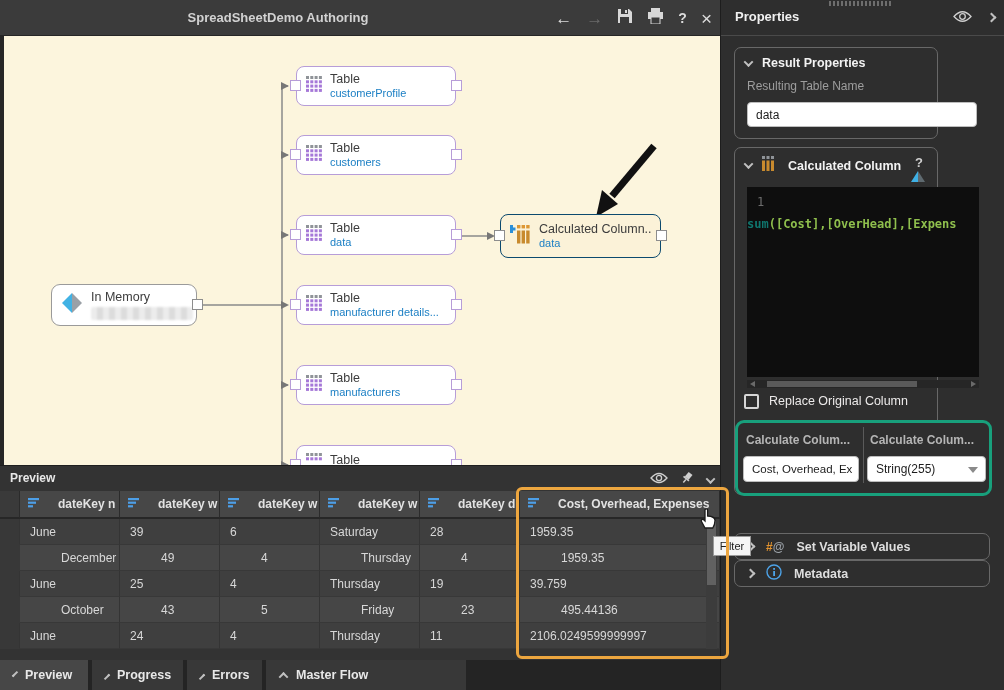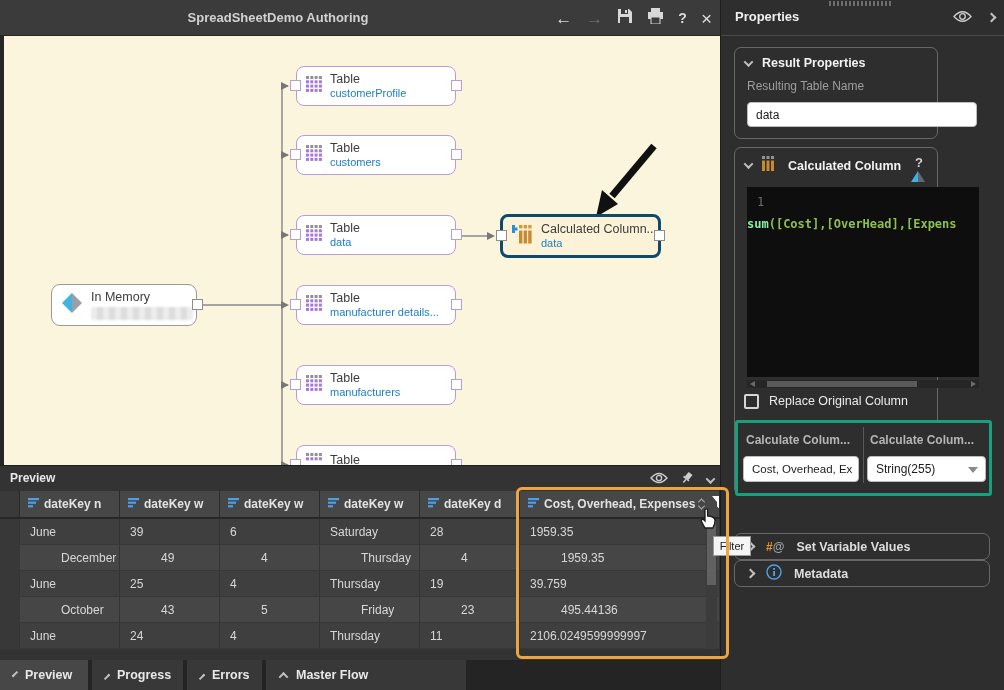--- a/index.html
+++ b/index.html
@@ -15,37 +15,37 @@
   .tbico.disabled { color:#6a6a6a; }
 
   
   #canvas { position:absolute; left:0; top:36px; width:720px; height:429px; background:#fcf5dd;
     border-left:4px solid #262626; overflow:hidden; }
   #wires { position:absolute; left:0; top:0; }
   .node { position:absolute; background:#ffffff; border:1.5px solid #b79dd8; border-radius:8px;
     display:flex; align-items:center; gap:8px; padding-left:9px; }
   .node .nt { font-size:12.5px; color:#3c3c3c; line-height:1.15; }
   .node .nn { font-size:11px; color:#1b7fc4; line-height:1.2; }
-  .node.calc { border:3px solid #0c4a6e; background:#fbf2d8; }
+  .node.calc { border:1px solid #0c4a6e; background:#fbf2d8; }
   .node.mem { border:1.5px solid #9a9a9a; border-radius:9px; }
   .port { position:absolute; width:11px; height:11px; background:#fff; border:1px solid #b79dd8; top:50%; margin-top:-6px; }
   .port.l { left:-7px; } .port.r { right:-7px; }
   .node.mem .port, .node.calc .port { border-color:#8d8d8d; }
   .redacted { width:102px; height:13px; margin-top:2px; border-radius:2px;
     background:repeating-linear-gradient(90deg,#ececec 0 6px,#dcdcdc 6px 12px); filter:blur(1px); }
 
   
   #preview { position:absolute; left:0; top:465px; width:720px; height:225px; background:#333333; border-top:1px solid #1f1f1f; }
   #pv-head { position:absolute; left:0; top:0; width:720px; height:25px; }
   #pv-title { position:absolute; left:10px; top:5px; font-size:12px; font-weight:700; color:#e8e8e8; }
   #pv-icons { position:absolute; right:6px; top:4px; display:flex; gap:13px; align-items:center; }
   .ptable { position:absolute; left:0; top:25px; width:720px; }
   .prow { display:grid; grid-template-columns:20px 100px 100px 100px 100px 100px 200px; }
   .hc { height:28px; background:#474747; border-right:1px solid #2b2b2b; border-bottom:2px solid #272727;
-    display:flex; align-items:center; gap:4px; padding-left:8px; color:#e2e2e2; font-size:12px; font-weight:700; overflow:hidden; white-space:nowrap; }
+    display:flex; align-items:center; gap:18px; padding-left:8px; color:#e2e2e2; font-size:12px; font-weight:700; overflow:hidden; white-space:nowrap; }
   .hc.gut { background:#3a3a3a; }
   .pc { height:26px; line-height:26px; padding-left:10px; font-size:12px; color:#d8d8d8;
     border-right:1px solid #343434; border-bottom:1px solid #383838; overflow:hidden; white-space:nowrap; }
   .pc.gut { background:#383838; }
   .prow.odd .pc { background:#3f3f3f; } .prow.even .pc { background:#464646;padding-left:41px; }
   .prow.odd .pc.gut, .prow.even .pc.gut { background:#383838; }
   .sorticon { flex:0 0 auto; }
   .updown { margin-left:auto; display:flex; flex-direction:column; gap:2px; margin-right:4px; }
   #vscroll { position:absolute; left:706px; top:28px; width:11px; height:130px; background:#3c3c3c; }
   #vthumb { position:absolute; left:1px; top:2px; width:9px; height:64px; background:#616161; }
@@ -70,27 +70,27 @@
     background:repeating-linear-gradient(90deg,#6d6d6d 0 2px,transparent 2px 4px); }
   .group { position:absolute; left:13px; width:204px; border:1px solid #686868; border-radius:7px; }
   .ghead { position:absolute; left:10px; top:8px; display:flex; align-items:center; gap:10px; }
   .gtitle { color:#f2f2f2; font-size:12.5px; font-weight:700; }
   .glabel { position:absolute; left:12px; top:31px; color:#9e9e9e; font-size:12px; }
   .winput { position:absolute; background:#ffffff; border:1px solid #bdbdbd; border-radius:4px;
     color:#1c1c1c; font-size:12px; padding-left:8px; display:flex; align-items:center; overflow:hidden; white-space:nowrap; }
   #editor { position:absolute; left:12px; top:39px; width:232px; height:190px; background:#0e0e0e;
     font-family:"DejaVu Sans Mono", monospace; font-size:12px; overflow:hidden; }
   #editor .ln { color:#6d6d6d; margin:8px 0 0 10px; display:inline-block; }
-  #editor .fn { color:#86efac; font-weight:700; }
+  #editor .fn { color:#0f766e; font-weight:700; }
   #editor .code { color:#8fbf4d; font-weight:700; white-space:pre; }
   #ed-hscroll { position:absolute; left:12px; top:232px; width:232px; height:8px; background:#262626; }
   #ed-hthumb { position:absolute; left:20px; top:1px; width:150px; height:6px; background:#5a5a5a; }
   #chk { position:absolute; left:9px; top:246px; width:15px; height:15px; border:2px solid #d6d6d6; border-radius:2px; background:#2e2e2e; }
   #chk-label { position:absolute; left:34px; top:246px; color:#eceaea; font-size:12.5px; }
-  #greenbox { position:absolute; left:14px; top:420px; width:257px; height:76px; border:3px solid #18a07c; border-radius:3px; background:#2e2e2e; z-index:5; }
+  #greenbox { position:absolute; left:14px; top:420px; width:257px; height:76px; border:3px solid #18a07c; border-radius:9px; background:#2e2e2e; z-index:5; }
   .gb-h { position:absolute; top:5px; height:24px; line-height:24px; color:#b5b5b5; font-size:12px; font-weight:700; overflow:hidden; white-space:nowrap; }
   #gb-div { position:absolute; left:125px; top:4px; width:1px; height:56px; background:#5a5a5a; }
   .section { position:absolute; left:13px; width:256px; height:27px; border:1px solid #686868; border-radius:7px;
     display:flex; align-items:center; gap:12px; padding-left:12px; }
   .sec-label { color:#dedede; font-size:12.5px; font-weight:700; }
 
   
   .chev { display:inline-block; width:7px; height:7px; border-right:2px solid #c0c0c0; border-bottom:2px solid #c0c0c0; }
   .chev.down { transform:rotate(45deg) translate(-1px,-1px); }
   .chev.up { transform:rotate(-135deg) translate(-1px,-1px); }

